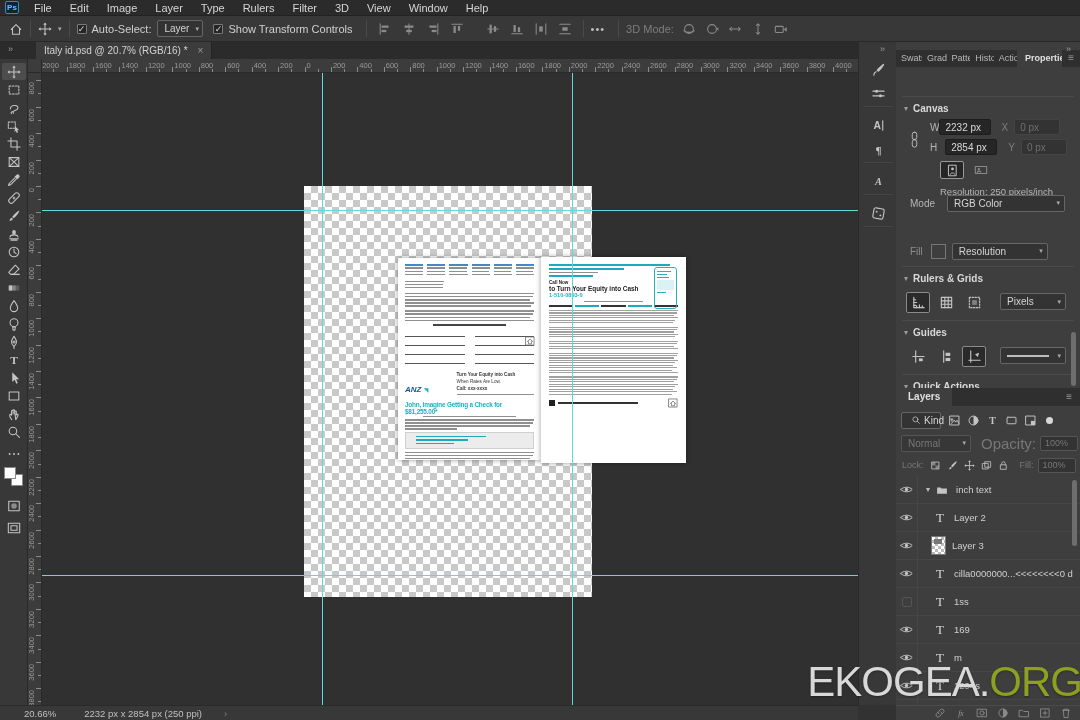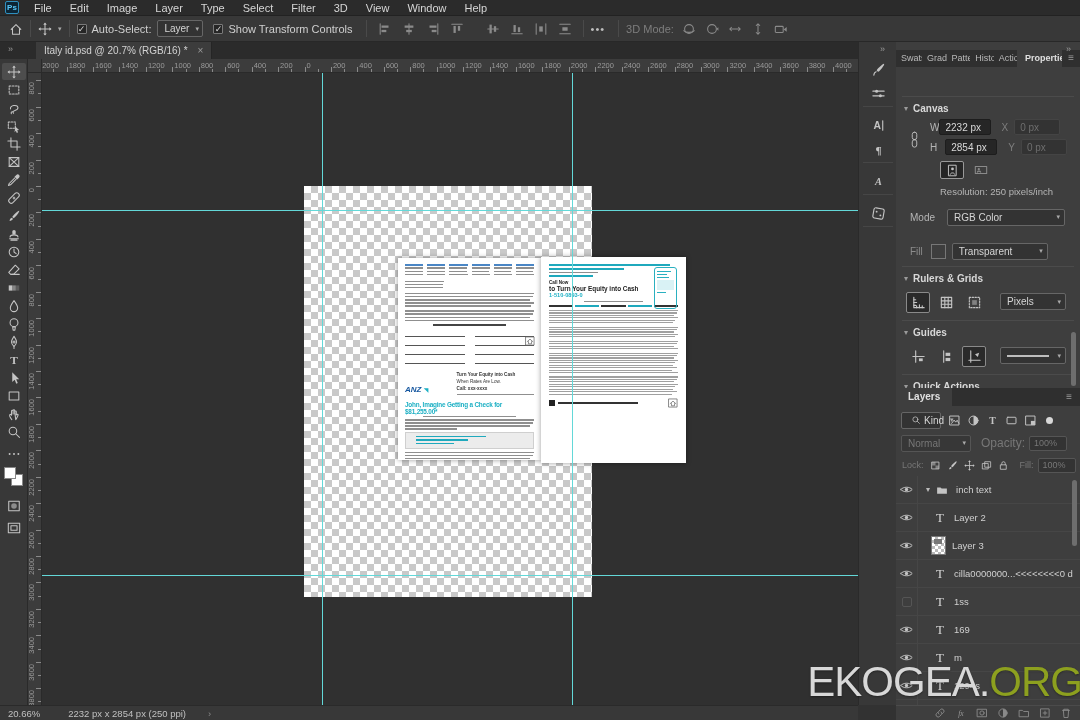--- a/index.html
+++ b/index.html
@@ -146,21 +146,21 @@
   .lthumb:after { content:""; position:absolute; left:2px; top:2px; width:8px; height:5px; background:#777; }
   .grpchev { color:#bbb; font-size:8px; margin:0 2px 0 8px; }
   .fldr { width:16px; height:12px; margin:0 6px 0 2px; }
   #layers-bottom { position:absolute; left:0; top:663px; width:184px; height:15px; background:#3e3e3e; border-top:1px solid #4b4b4b;
     display:flex; align-items:center; justify-content:flex-end; padding-right:8px; gap:9px; }
   #layers-bottom .icon { width:12px; height:12px; }
 
   
   #statusbar { position:absolute; left:0; top:705px; width:858px; height:15px; background:#383838; border-top:1px solid #2a2a2a;
     display:flex; align-items:center; font-size:9.5px; color:#c0c0c0; }
-  #status-zoom { margin-left:8px; }
+  #status-zoom { margin-left:24px; }
   #status-info { margin-left:28px; }
   #status-arrow { margin-left:22px; color:#8a8a8a; }
 
   
   #watermark { position:absolute; right:-2px; top:658px; z-index:60; font-size:42px; letter-spacing:-1px;
     white-space:nowrap; text-shadow:0 1px 2px rgba(0,0,0,.35); }
   #watermark .w1 { color:#d8d8d8; }
   #watermark .w2 { color:#8da01f; }
 
   
@@ -175,21 +175,21 @@
 <div id="app">
 
   <div id="menubar">
     <div id="ps-logo">Ps</div>
     <div id="menu-items" style="display: flex;">
         <span class="menu-item">File</span>
         <span class="menu-item">Edit</span>
         <span class="menu-item">Image</span>
         <span class="menu-item">Layer</span>
         <span class="menu-item">Type</span>
-        <span class="menu-item">Select</span>
+        <span class="menu-item">Rulers</span>
         <span class="menu-item">Filter</span>
         <span class="menu-item">3D</span>
         <span class="menu-item">View</span>
         <span class="menu-item">Window</span>
         <span class="menu-item">Help</span>
       </div>
   </div>
 
   <div id="optionsbar">
     <span class="obtn icon" style="width:14px;height:14px;margin-left:9px">
@@ -999,32 +999,32 @@
               <rect x="1.5" y="4" width="13" height="8"></rect>
               <circle class="f" cx="5.5" cy="7" r="1.3"></circle>
               <path d="M3.8 10.5c.4-1.6 3.4-1.6 3.8 0"></path>
             </svg>
           </span>
         </span>
     </div>
     <div class="prow" style="top:142px;height:14px;padding-left:44px">
       <span class="plabel" style="font-size:9.5px">Resolution: 250 pixels/inch</span>
     </div>
-    <div class="prow" style="top:166px;height:18px">
+    <div class="prow" style="top:152px;height:18px">
       <span class="plabel" style="margin-left:14px">Mode</span>
       <span class="dropdown" style="width:118px;margin-left:12px">
           <span>RGB Color</span>
           <span class="caret">▾</span>
         </span>
     </div>
     <div class="prow" style="top:200px;height:18px">
       <span class="plabel" style="margin-left:14px;color:#8c8c8c">Fill</span>
       <span style="width:15px;height:15px;background:#3e3e3e;border:1px solid #777;margin-left:8px"></span>
       <span class="dropdown" style="width:96px;margin-left:6px">
-          <span>Transparent</span>
+          <span>Resolution</span>
           <span class="caret">▾</span>
         </span>
     </div>
     <div class="divline" style="top:224px"></div>
     <div class="prow" style="top:228px;height:16px">
       <span class="chev">▾</span>
         <span class="sect-hdr">Rulers &amp; Grids</span>
     </div>
     <div class="prow" style="top:248px;height:24px;padding-left:10px" id="ruler-btns">
         <span class="iconbtn active">
@@ -1147,21 +1147,21 @@
               </svg>
             </span>
           </span>
         <span style="width:7px;height:7px;border-radius:50%;background:#d8d8d8;margin-left:6px"></span>
       </div>
       <div class="lrow" style="top:27px">
         <span class="dropdown" style="width:70px;margin-left:5px;color:#777;border-color:#555;background:#373737">
             <span>Normal</span>
             <span class="caret">▾</span>
           </span>
-        <span class="plabel" style="margin-left:10px;color:#777;font-size:12px">Opacity:</span>
+        <span class="plabel" style="margin-left:10px;color:#777;font-size:15px">Opacity:</span>
         <span class="minifield" style="width:38px;margin-left:4px">100%</span>
       </div>
       <div class="lrow lockicons" style="top:49px">
         <span class="plabel" style="margin-left:6px;color:#777;font-size:9px">Lock:</span>
         <span id="lock-icons" style="display:flex;margin-left:3px">
             <span class="icon" style="width: 11px; height: 11px; margin: 0px 3px;">
               <svg viewBox="0 0 16 16" xmlns="http://www.w3.org/2000/svg">
                 <rect class="f" x="3" y="3" width="5" height="5" style="fill-opacity:.5"></rect>
                 <rect class="f" x="8" y="8" width="5" height="5" style="fill-opacity:.5"></rect>
                 <rect x="3" y="3" width="10" height="10"></rect>

